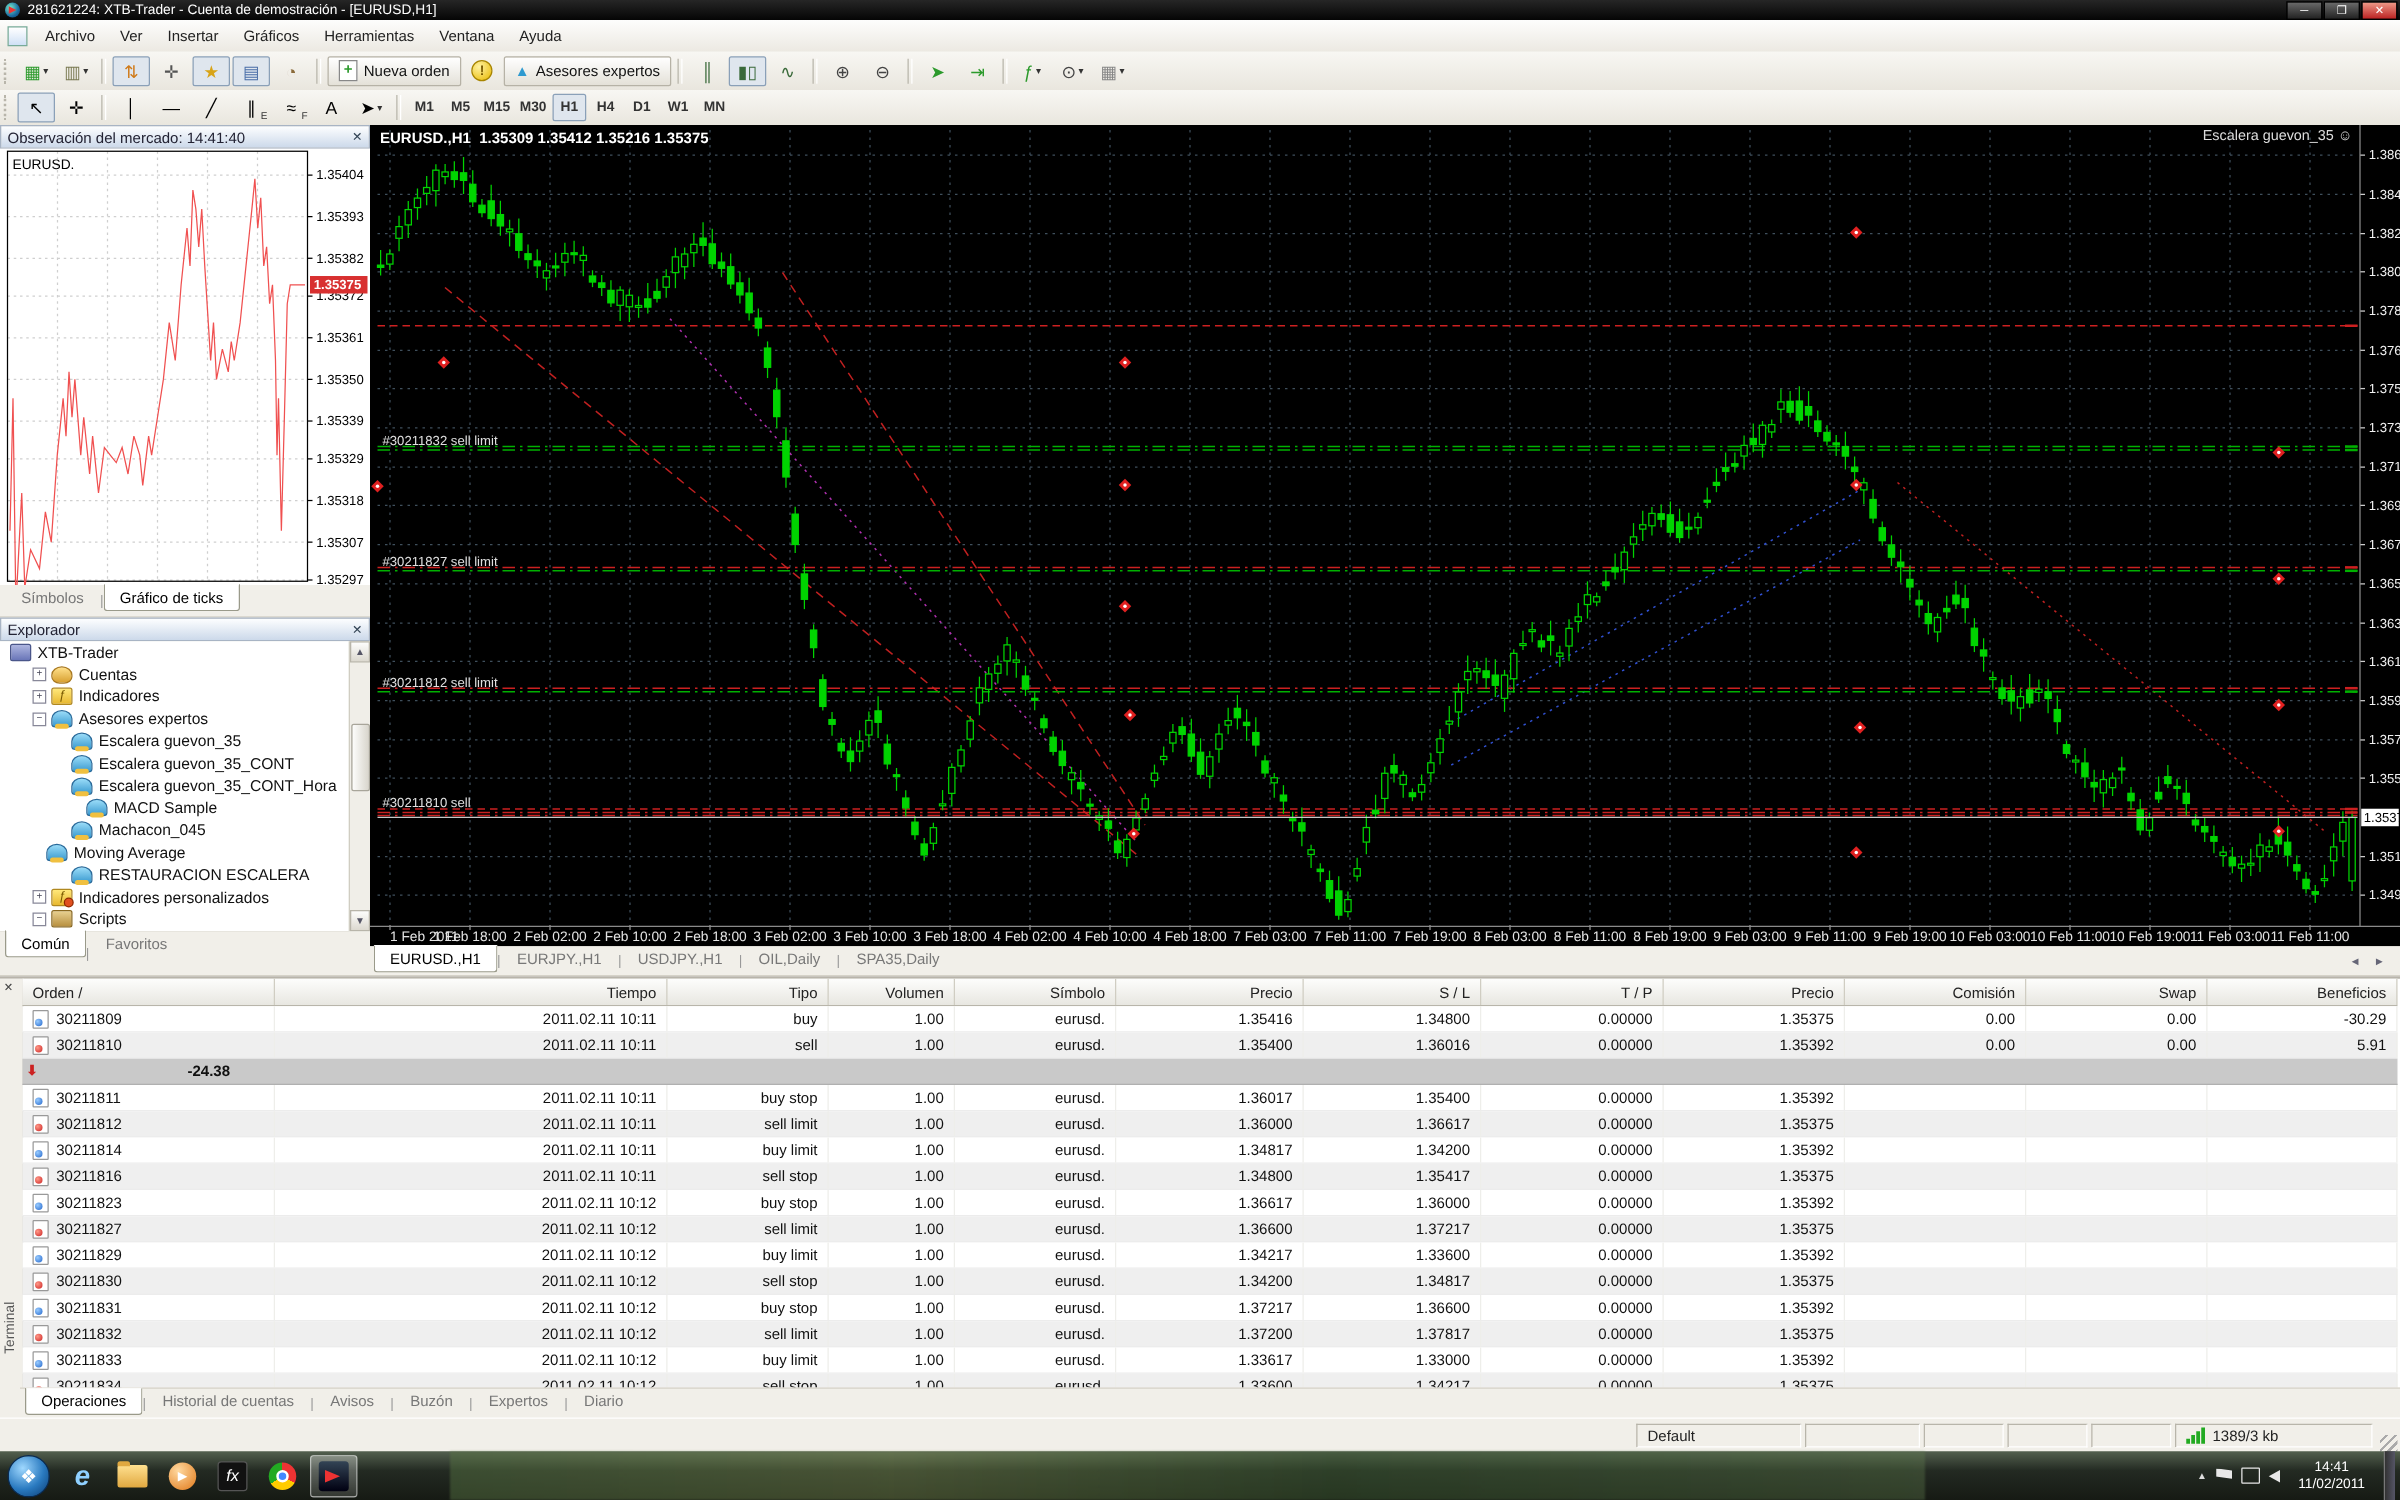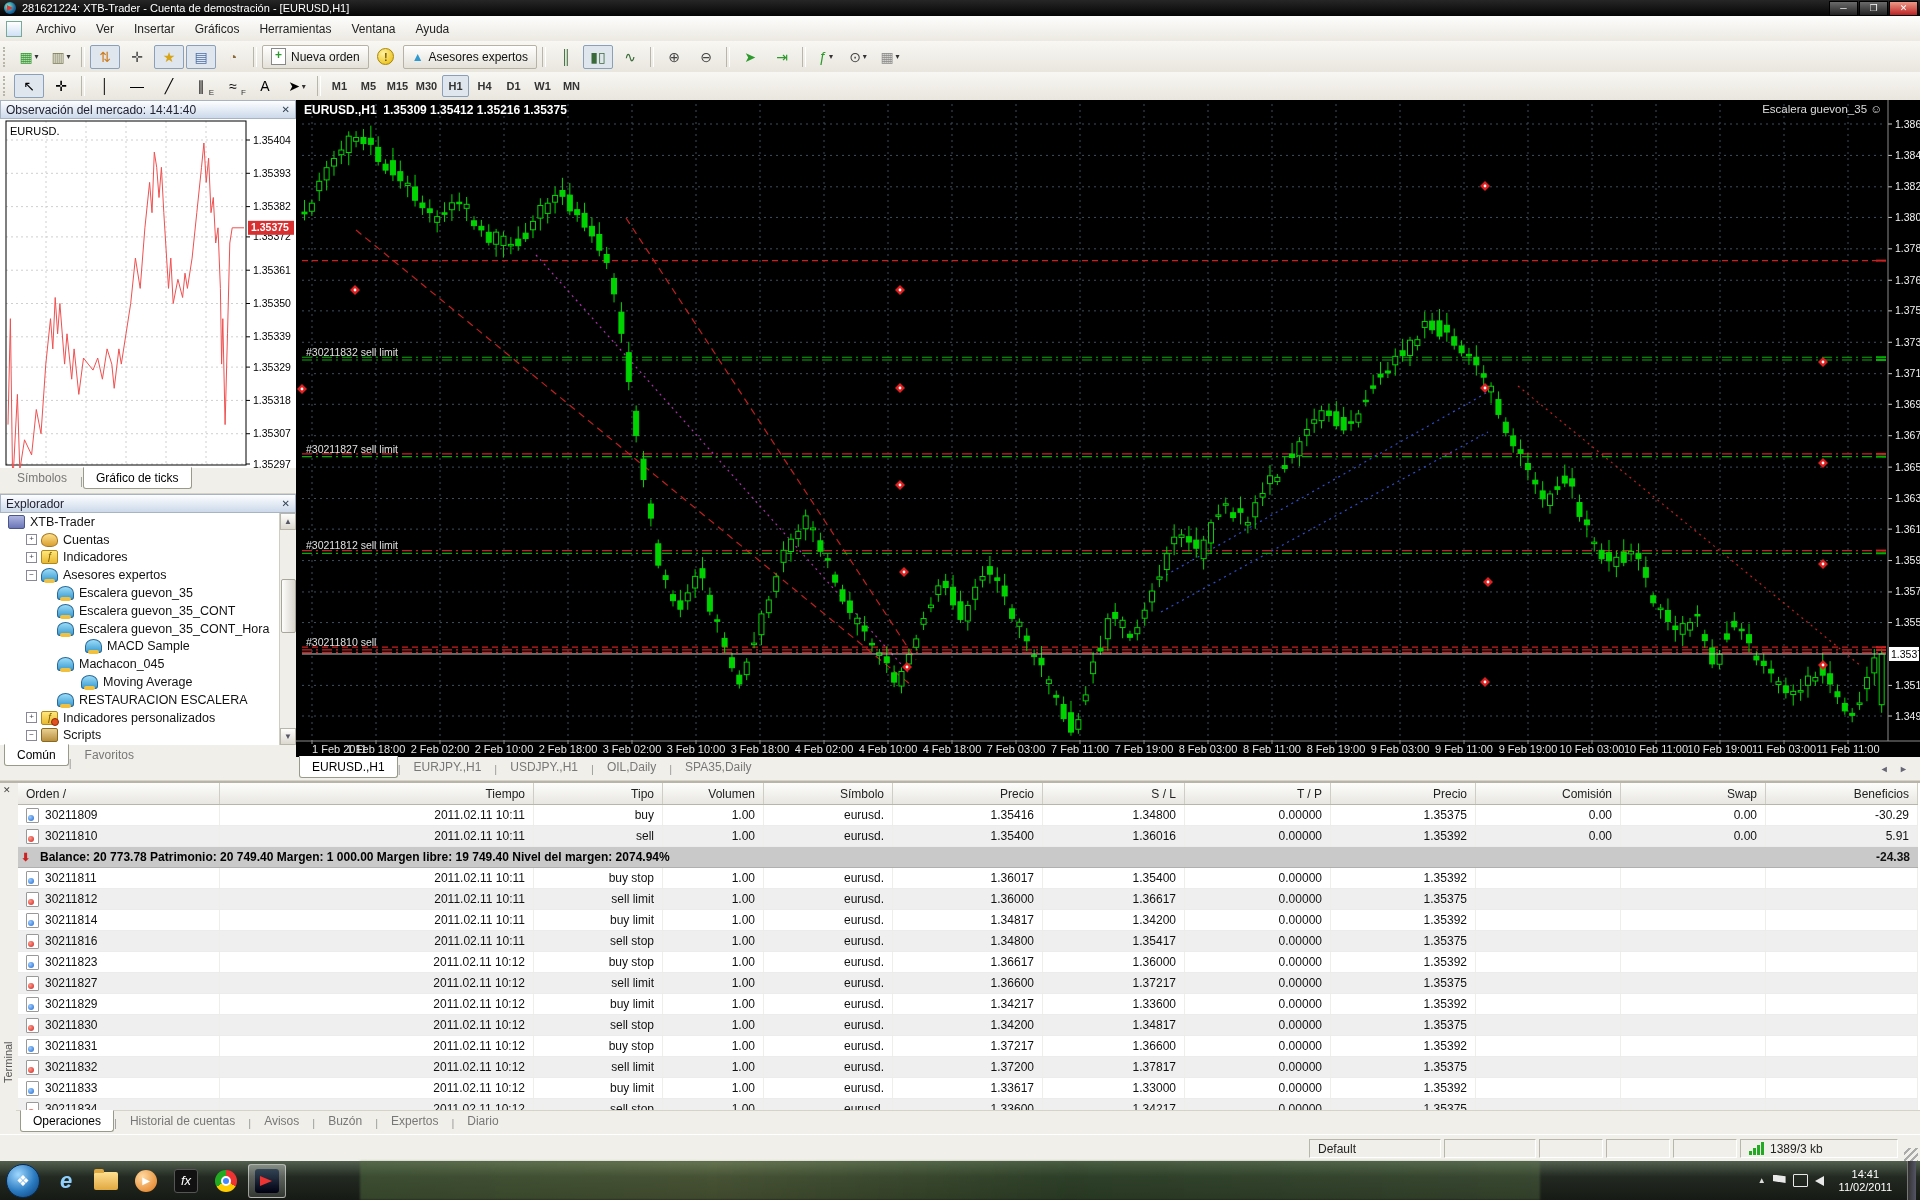--- a/index.html
+++ b/index.html
@@ -397,31 +397,31 @@
       <div class="trow" style="padding-left: 44px;">
         <span style="width: 13px;"></span>
         <span class="tic tic-expert"></span>
         <span>Escalera guevon_35_CONT</span>
       </div>
       <div class="trow" style="padding-left: 44px;">
         <span style="width: 13px;"></span>
         <span class="tic tic-expert"></span>
         <span>Escalera guevon_35_CONT_Hora</span>
       </div>
-      <div class="trow" style="padding-left: 72px;">
+      <div class="trow" style="padding-left: 56px;">
         <span style="width: 13px;"></span>
         <span class="tic tic-expert"></span>
         <span>MACD Sample</span>
       </div>
       <div class="trow" style="padding-left: 44px;">
         <span style="width: 13px;"></span>
         <span class="tic tic-expert"></span>
         <span>Machacon_045</span>
       </div>
-      <div class="trow" style="padding-left: 68px;">
+      <div class="trow" style="padding-left: 24px;">
         <span style="width: 13px;"></span>
         <span class="tic tic-expert"></span>
         <span>Moving Average</span>
       </div>
       <div class="trow" style="padding-left: 44px;">
         <span style="width: 13px;"></span>
         <span class="tic tic-expert"></span>
         <span>RESTAURACION ESCALERA</span>
       </div>
       <div class="trow" style="padding-left: 26px;">
@@ -1190,21 +1190,20 @@
           </div>
           <div class="dcell" style="width: 145px;">
             <span>0.00</span>
           </div>
           <div class="dcell" style="width: 152px;">
             <span>5.91</span>
           </div>
         </div>
         <div class="balrow">
           <span class="balic">⬇</span>
-          <div style="flex: 1 1 0%;">Balance: 20 773.78   Patrimonio: 20 749.40   Margen: 1 000.00   Margen libre: 19 749.40   Nivel del margen: 2074.94%</div>
           <div class="dcell" style="width: 152px; border-right: none;">
             <span>-24.38</span>
           </div>
         </div>
         <div class="drow" style="background: rgb(255, 255, 255);">
           <div class="dcell left" style="width: 202px;">
             <span class="docic blue"></span>
             <span>30211811</span>
           </div>
           <div class="dcell" style="width: 314px;">

